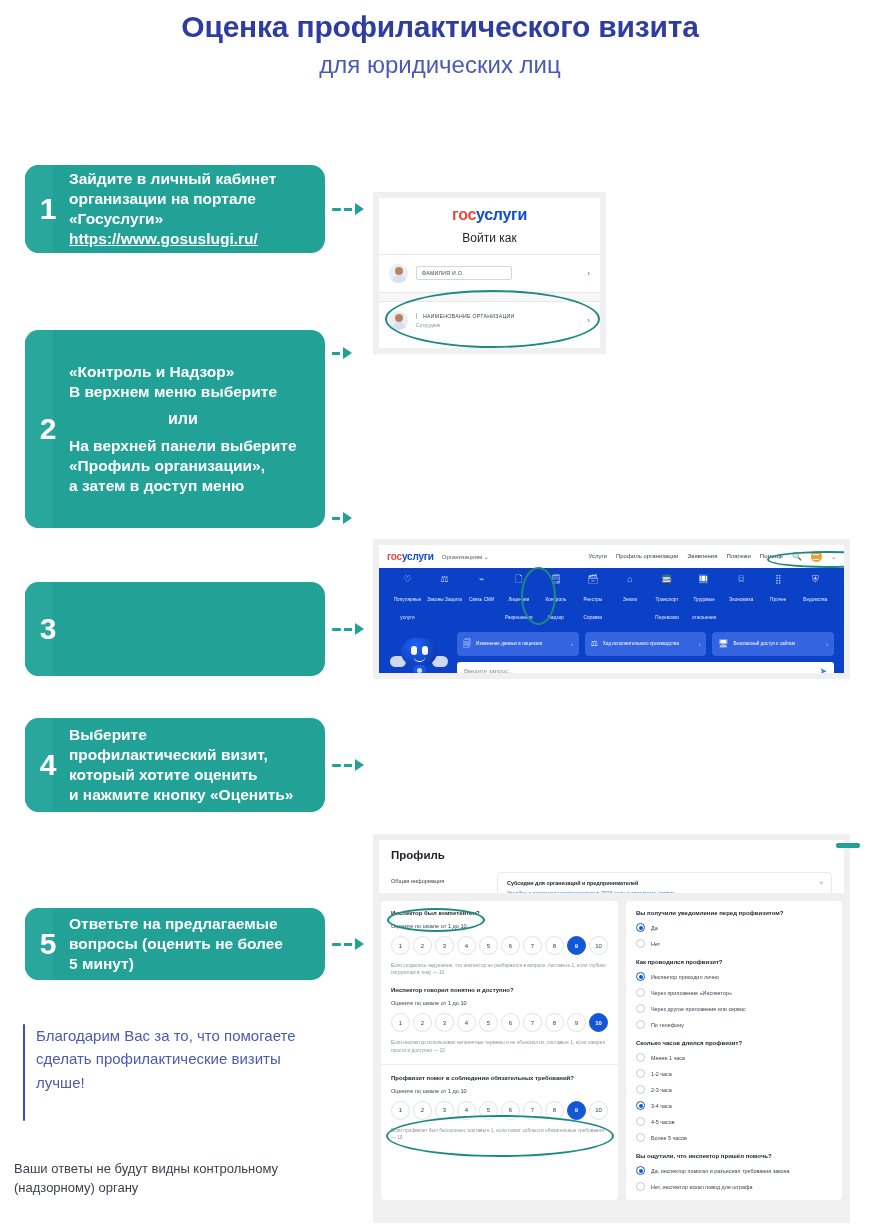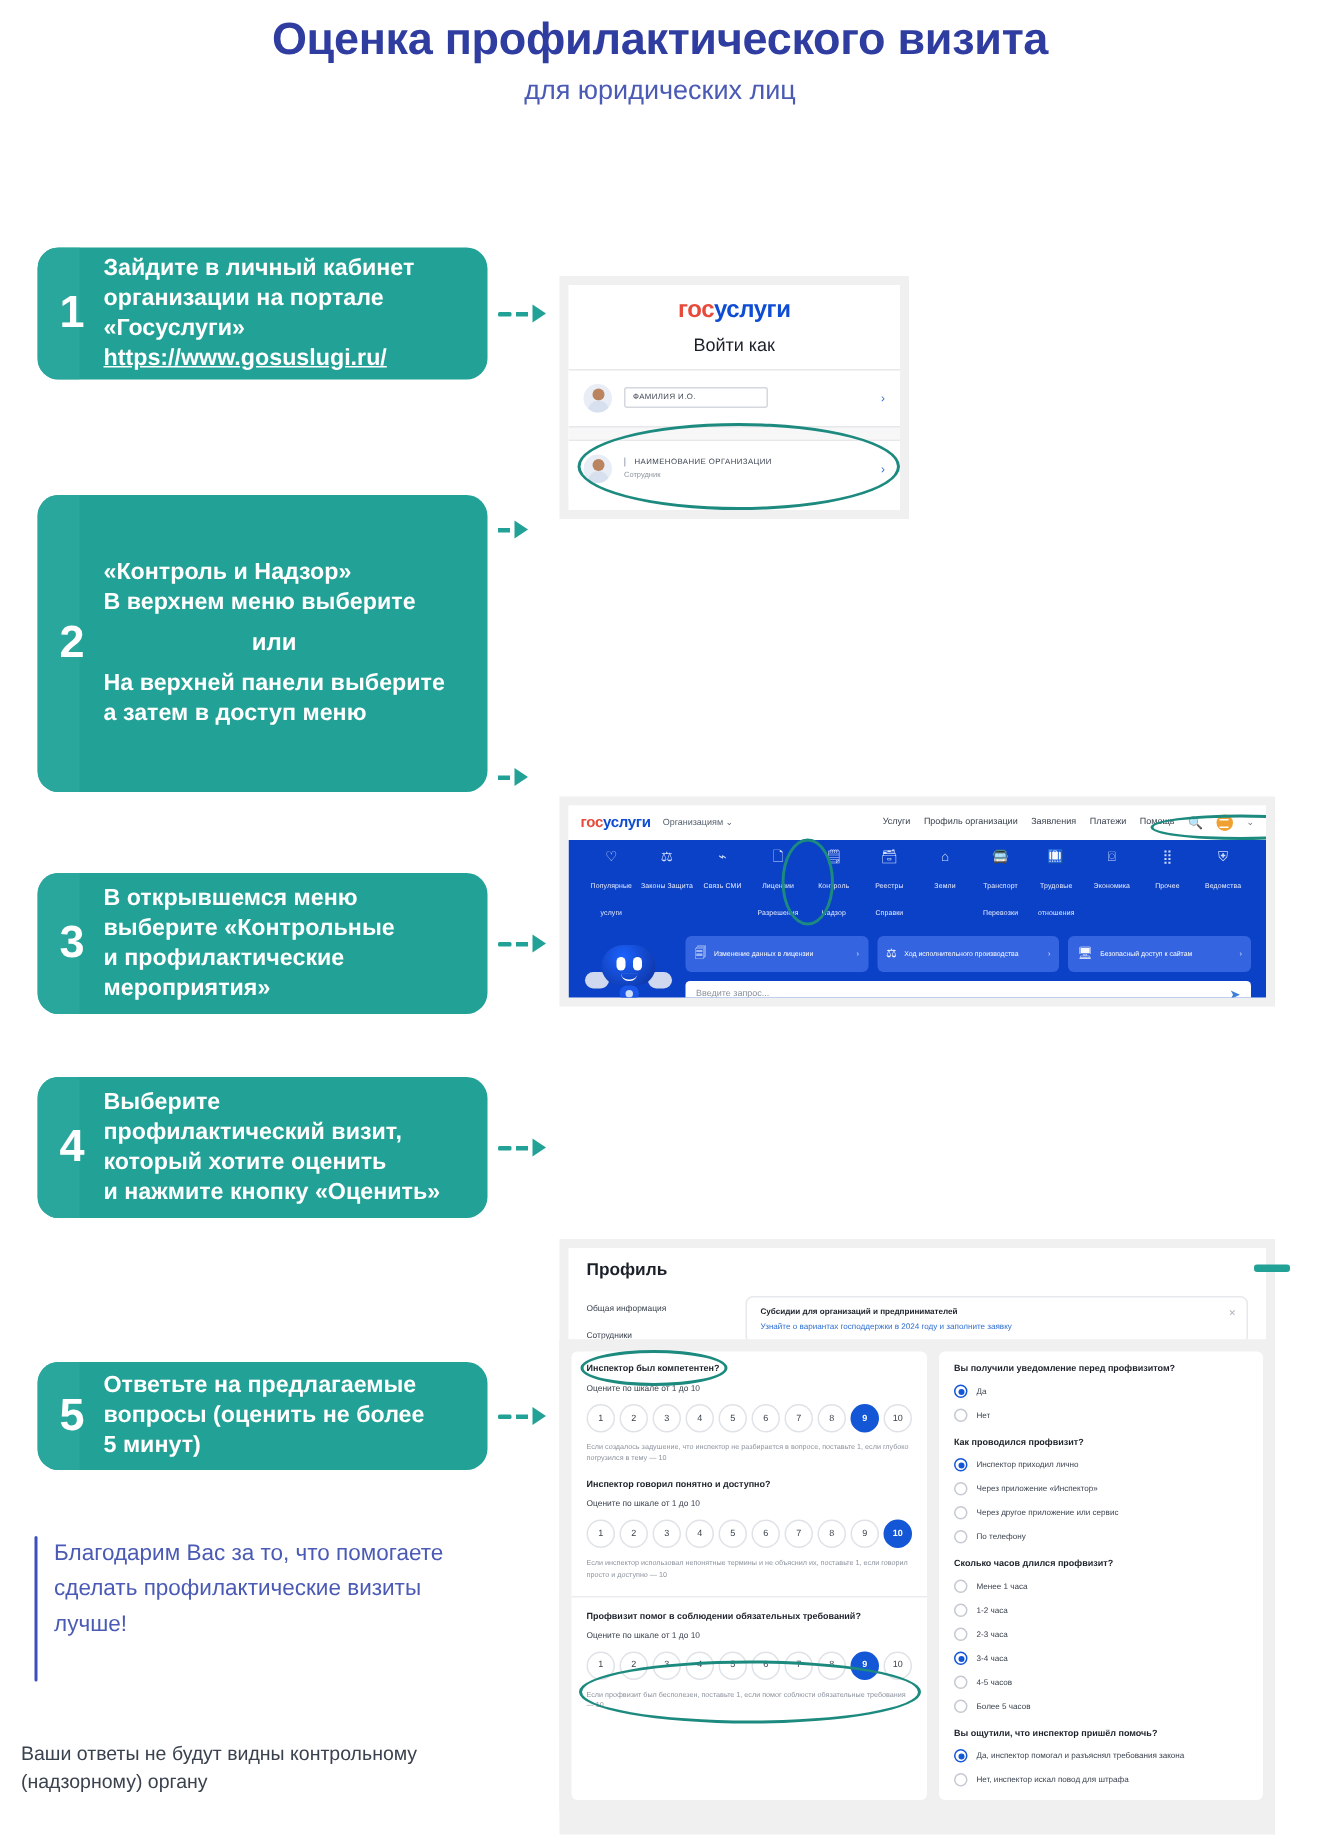--- a/index.html
+++ b/index.html
@@ -13,21 +13,21 @@
     overflow: hidden;
   }
 
   
   .title-wrap { padding-top: 10px; text-align: center; }
   .title-main {
     font-size: 30px; font-weight: bold; color: #2f3da0;
     letter-spacing: -0.2px; line-height: 1.15;
   }
   .title-sub {
-    font-size: 18px; font-weight: normal; color: #4a5ab5;
+    font-size: 24px; font-weight: normal; color: #4a5ab5;
     line-height: 1.3; margin-top: 4px;
   }
 
   
   .row { position: absolute; }
 
   
   .step-card {
     background: #22a196;
     border-radius: 14px;
@@ -302,20 +302,21 @@
 </div>
 
 <div class="row" style="left:25px; top:330px; width:300px; height:198px;">
   <div class="step-card" style="width:300px; height:198px;">
     <div class="step-num">2</div>
     <div class="step-text">
       <div>«Контроль и Надзор»</div>
       <div>В верхнем меню выберите</div>
       <span class="or">или</span>
       <div>На верхней панели выберите</div>
+      <div>«Профиль организации»,</div>
       <div>а затем в доступ меню</div>
     </div>
   </div>
 </div>
 <div class="row arrow" style="left:332px; top:347px;">
   <div class="stem"></div>
   <div class="head"></div>
 </div>
 <div class="row arrow" style="left:332px; top:512px;">
   <div class="stem"></div>
@@ -454,26 +455,20 @@
         </div>
       </div>
     </div>
     <div class="ellipse" style="left:8px; top:68px; width:98px; height:24px;"></div>
   </div>
 </div>
 
 <div class="row" style="left:25px; top:582px; width:300px; height:94px;">
   <div class="step-card" style="width:300px; height:94px;">
     <div class="step-num">3</div>
-    <div class="step-text">
-      <div>В открывшемся меню</div>
-      <div>выберите «Контрольные</div>
-      <div>и профилактические</div>
-      <div>мероприятия»</div>
-    </div>
   </div>
 </div>
 <div class="row arrow" style="left:332px; top:623px;">
   <div class="dash"></div>
   <div class="stem"></div>
   <div class="head"></div>
 </div>
 
 <div class="row shot" style="left:373px; top:581px; width:477px; height:99px;">
   <div class="shot-inner">

